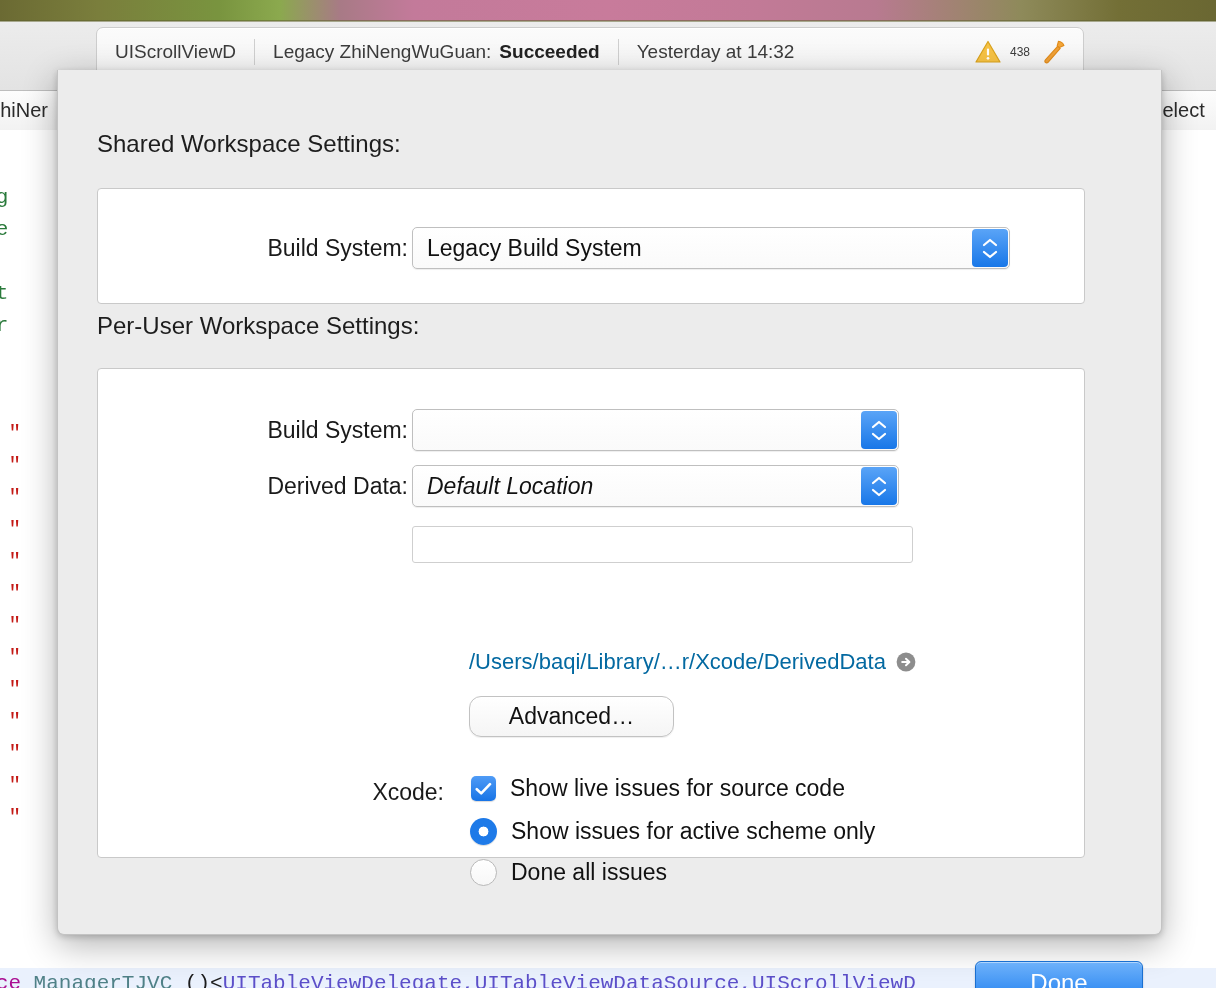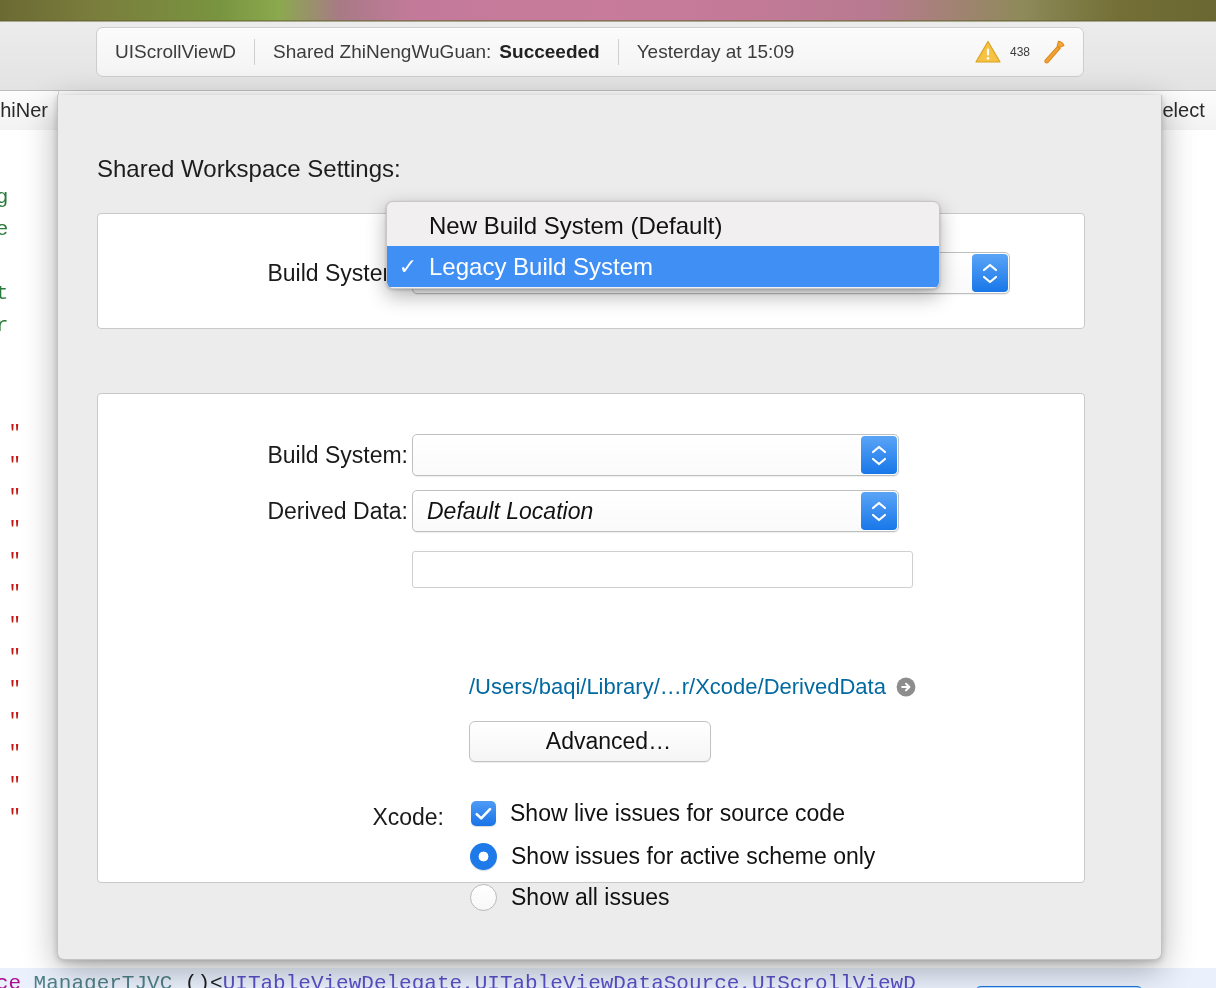--- a/index.html
+++ b/index.html
@@ -77,21 +77,21 @@
   .c-str{color:#c41a16;}
   .c-type{color:#4f8187;}
   .c-proto{color:#5c4fc9;}
   .c-plain{color:#1c1c1c;}
   #hl-line{
     position:absolute;left:0;top:838px;width:1216px;height:30px;background:#eaf1fd;
   }
 
   
   #sheet{
-    position:absolute;left:57px;top:73px;width:1103px;height:864px;
+    position:absolute;left:57px;top:48px;width:1103px;height:864px;
     background:#ececec;
     border:1px solid #c3c3c3;
     border-top:none;
     border-radius:0 0 7px 7px;
     box-shadow:0 10px 34px rgba(0,0,0,.30), 0 2px 6px rgba(0,0,0,.18);
   }
   .section-title{
     position:absolute;font-size:24px;color:#1d1d1d;white-space:nowrap;
   }
   #shared-title{left:39px;top:60px;}
@@ -134,24 +134,24 @@
   
   #path-row{
     position:absolute;left:411px;top:579px;display:flex;align-items:center;gap:9px;
   }
   #path-text{font-size:22px;color:#0369a1;white-space:nowrap;}
 
   
   .pushbutton{
     position:absolute;
     background:linear-gradient(#ffffff,#f5f5f5);
-    border:1px solid #c2c2c2;border-radius:6px;
+    border:1px solid #c2c2c2;border-radius:12px;
     box-shadow:0 1px 1px rgba(0,0,0,.07);
     font-size:23px;color:#111;
-    display:flex;align-items:center;justify-content:center;padding-left:37px;
+    display:flex;align-items:center;justify-content:center;
   }
   #advanced-button{left:411px;top:626px;width:203px;height:39px;}
 
   
   #issues-label{left:306px;top:709px;width:80px;}
   .issue-row{position:absolute;display:flex;align-items:center;gap:14px;}
   .issue-text{font-size:23px;color:#111;white-space:nowrap;}
   .checkbox{
     width:25px;height:25px;border-radius:5px;
     background:linear-gradient(#4f9bf6,#1874e6);
@@ -233,23 +233,23 @@
       <div id="hl-line"></div>
 
       <div class="code-line" style="top:838px;left:-42px;"><span class="c-kw">rface</span><span class="c-type"> ManagerTJVC</span><span class="c-plain"> ()&lt;</span><span class="c-proto">UITableViewDelegate,UITableViewDataSource,UIScrollViewD</span></div>
     </div>
   </div>
 
   <div id="toolbar">
     <div id="activity-view">
       <div class="av-seg">UIScrollViewD</div>
       <div class="av-div"></div>
-      <div class="av-seg"><span>Shared ZhiNengWuGuan:</span><span class="av-strong" style="margin-left:8px;text-align:right;">Succeeded</span></div>
+      <div class="av-seg"><span>Legacy ZhiNengWuGuan:</span><span class="av-strong" style="margin-left:8px;text-align:right;">Succeeded</span></div>
       <div class="av-div"></div>
-      <div class="av-seg" style="padding-right:6px;">Yesterday at 15:09</div>
+      <div class="av-seg" style="padding-right:6px;">Yesterday at 14:32</div>
       <div class="av-right">
         <span style="display:inline-block;line-height:0;">
           <svg width="26" height="24" viewBox="0 0 26 24">
               <path d="M13 1.5 L25 22 L1 22 Z" fill="#f6c244" stroke="#d9a21d" stroke-width="1.2" stroke-linejoin="round"></path>
               <rect x="11.9" y="8.5" width="2.2" height="7" rx="1" fill="#ffffff"></rect>
               <circle cx="13" cy="18.3" r="1.35" fill="#ffffff"></circle>
             </svg>
         </span>
         <span id="warn-count">438</span>
         <span style="display:inline-block;line-height:0;">
@@ -273,20 +273,21 @@
       <div class="stepper">
         <svg width="16" height="10" viewBox="0 0 16 10">
             <path d="M2 7 L8 2 L14 7" fill="none" stroke="#ffffff" stroke-width="2.2" stroke-linecap="round" stroke-linejoin="round"></path>
           </svg>
         <svg width="16" height="10" viewBox="0 0 16 10">
             <path d="M2 3 L8 8 L14 3" fill="none" stroke="#ffffff" stroke-width="2.2" stroke-linecap="round" stroke-linejoin="round"></path>
           </svg>
       </div>
     </div>
 
+    <div class="section-title" id="peruser-title">Per-User Workspace Settings:</div>
     <div class="group-box" id="peruser-box"></div>
 
     <div class="field-label" style="left:90px;top:347px;width:260px;">Build System:</div>
     <div class="popup" style="left:354px;top:339px;width:485px;">
       <div class="stepper">
         <svg width="16" height="10" viewBox="0 0 16 10">
             <path d="M2 7 L8 2 L14 7" fill="none" stroke="#ffffff" stroke-width="2.2" stroke-linecap="round" stroke-linejoin="round"></path>
           </svg>
         <svg width="16" height="10" viewBox="0 0 16 10">
             <path d="M2 3 L8 8 L14 3" fill="none" stroke="#ffffff" stroke-width="2.2" stroke-linecap="round" stroke-linejoin="round"></path>
@@ -332,30 +333,20 @@
       <span class="checkbox">
         <svg width="17" height="14" viewBox="0 0 17 14">
             <path d="M1.8 7.2 L6.2 11.4 L15 2.2" fill="none" stroke="#ffffff" stroke-width="2.6" stroke-linecap="round" stroke-linejoin="round"></path>
           </svg>
       </span>
       <span class="issue-text">Show live issues for source code</span>
     </div>
 
     <div class="issue-row" style="left:412px;top:789px;">
       <span class="radio off"></span>
-      <span class="issue-text">Show all issues</span>
+      <span class="issue-text">Done all issues</span>
     </div>
 
     <div id="done-button">Done</div>
   </div>
 
-  <div id="menu">
-    <div class="menu-item">
-      <span class="menu-check"></span>
-      <span class="menu-label">New Build System (Default)</span>
-    </div>
-    <div class="menu-item selected">
-      <span class="menu-check">✓</span>
-      <span class="menu-label">Legacy Build System</span>
-    </div>
-  </div>
 
 </div>
 
 </body></html>

